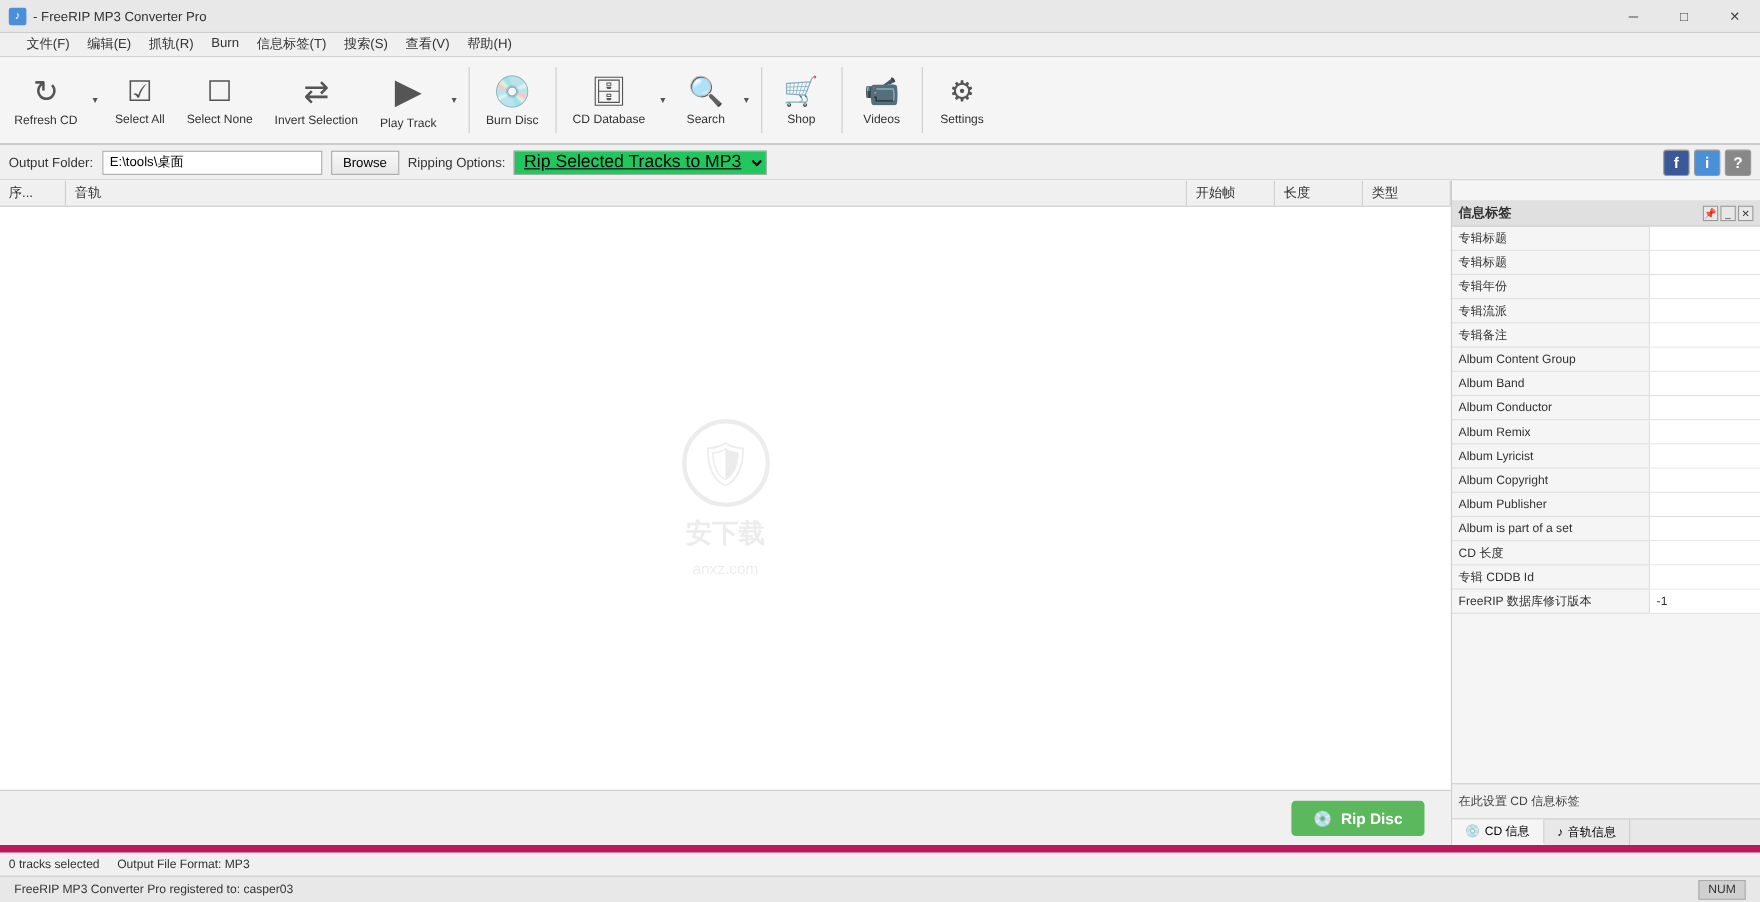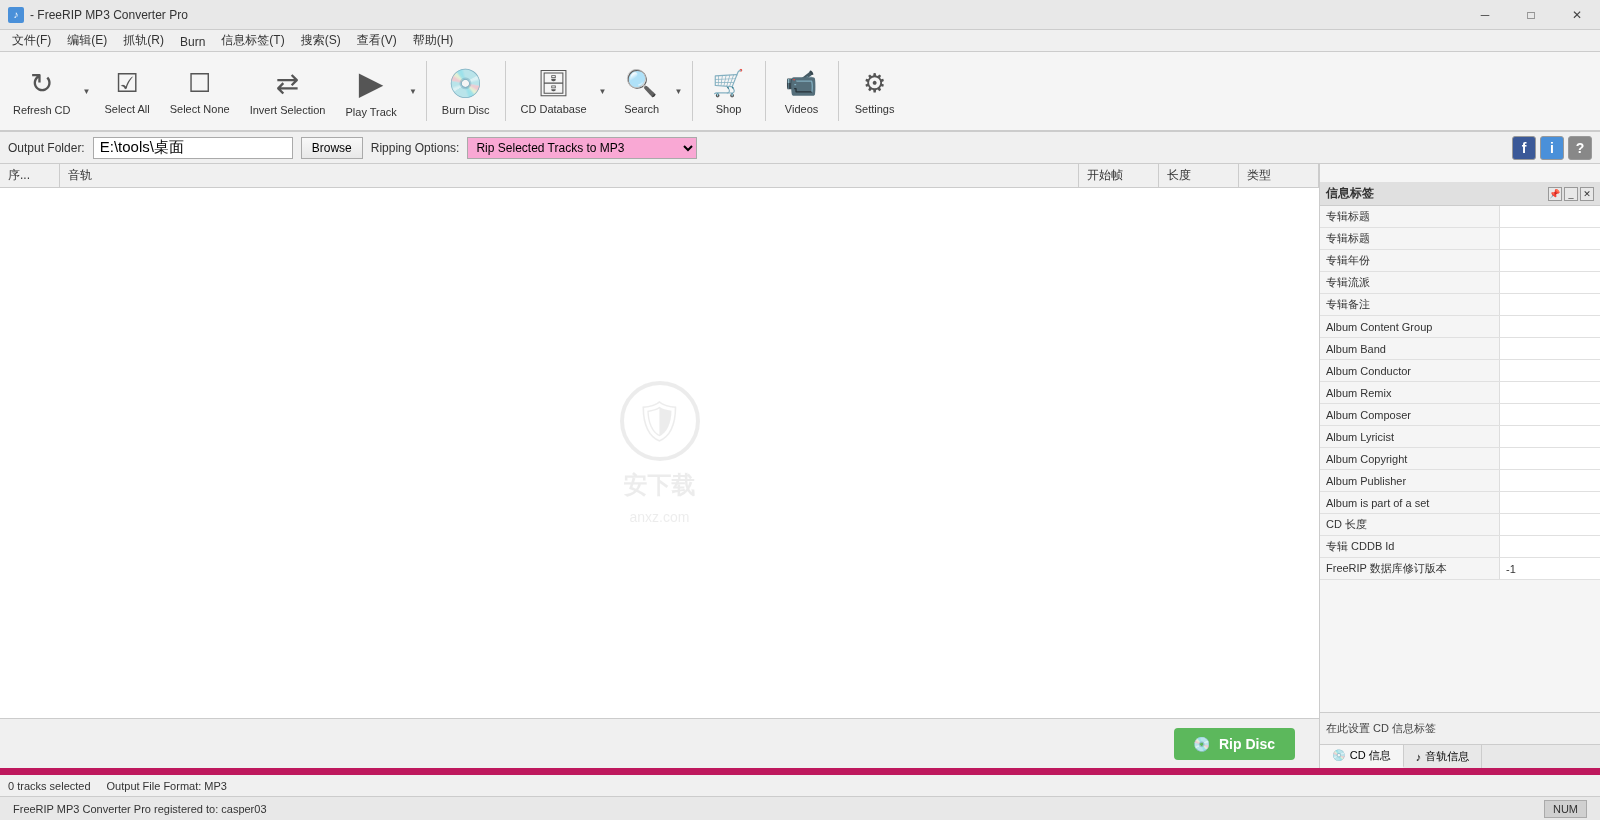--- a/index.html
+++ b/index.html
@@ -58,22 +58,22 @@
       cursor: pointer;
       background: transparent;
       border: none;
     }
 
     
     #menu-bar {
       height: 22px;
       background: #f0f0f0;
       display: flex;
-      align-items: flex-end;
-      padding: 0 4px;
+      align-items: flex-start;
+      padding: 0 16px;
       border-bottom: 1px solid #ccc;
     }
     .menu-item {
       padding: 2px 8px;
       font-size: 12px;
       color: #333;
       cursor: pointer;
     }
 
     
@@ -162,39 +162,40 @@
       gap: 8px;
     }
     .options-label {
       font-size: 12px;
       color: #333;
     }
     .folder-input {
       border: 1px solid #aaa;
       background: white;
       padding: 2px 6px;
-      font-size: 15px;
+      font-size: 12px;
       width: 200px;
       height: 22px;
     }
     .browse-btn {
       height: 22px;
       padding: 0 10px;
       border: 1px solid #aaa;
       background: linear-gradient(to bottom, #f8f8f8, #e8e8e8);
       font-size: 12px;
       cursor: pointer;
     }
     .options-select {
       height: 22px;
       border: 1px solid #aaa;
-      background: #f9a8d4;
-      font-size: 12px;
+      background: #22c55e;
+      font-size: 16px;
       padding: 0 4px;
       width: 230px;
+      text-decoration: underline;
     }
     .options-icons {
       margin-left: auto;
       display: flex;
       gap: 4px;
     }
     .icon-btn-small {
       width: 24px;
       height: 24px;
       border-radius: 3px;
@@ -644,24 +645,20 @@
         </div>
         <div class="info-row">
           <div class="info-label">Album Conductor</div>
           <div class="info-value"></div>
         </div>
         <div class="info-row">
           <div class="info-label">Album Remix</div>
           <div class="info-value"></div>
         </div>
         <div class="info-row">
-          <div class="info-label">Album Composer</div>
-          <div class="info-value"></div>
-        </div>
-        <div class="info-row">
           <div class="info-label">Album Lyricist</div>
           <div class="info-value"></div>
         </div>
         <div class="info-row">
           <div class="info-label">Album Copyright</div>
           <div class="info-value"></div>
         </div>
         <div class="info-row">
           <div class="info-label">Album Publisher</div>
           <div class="info-value"></div>

